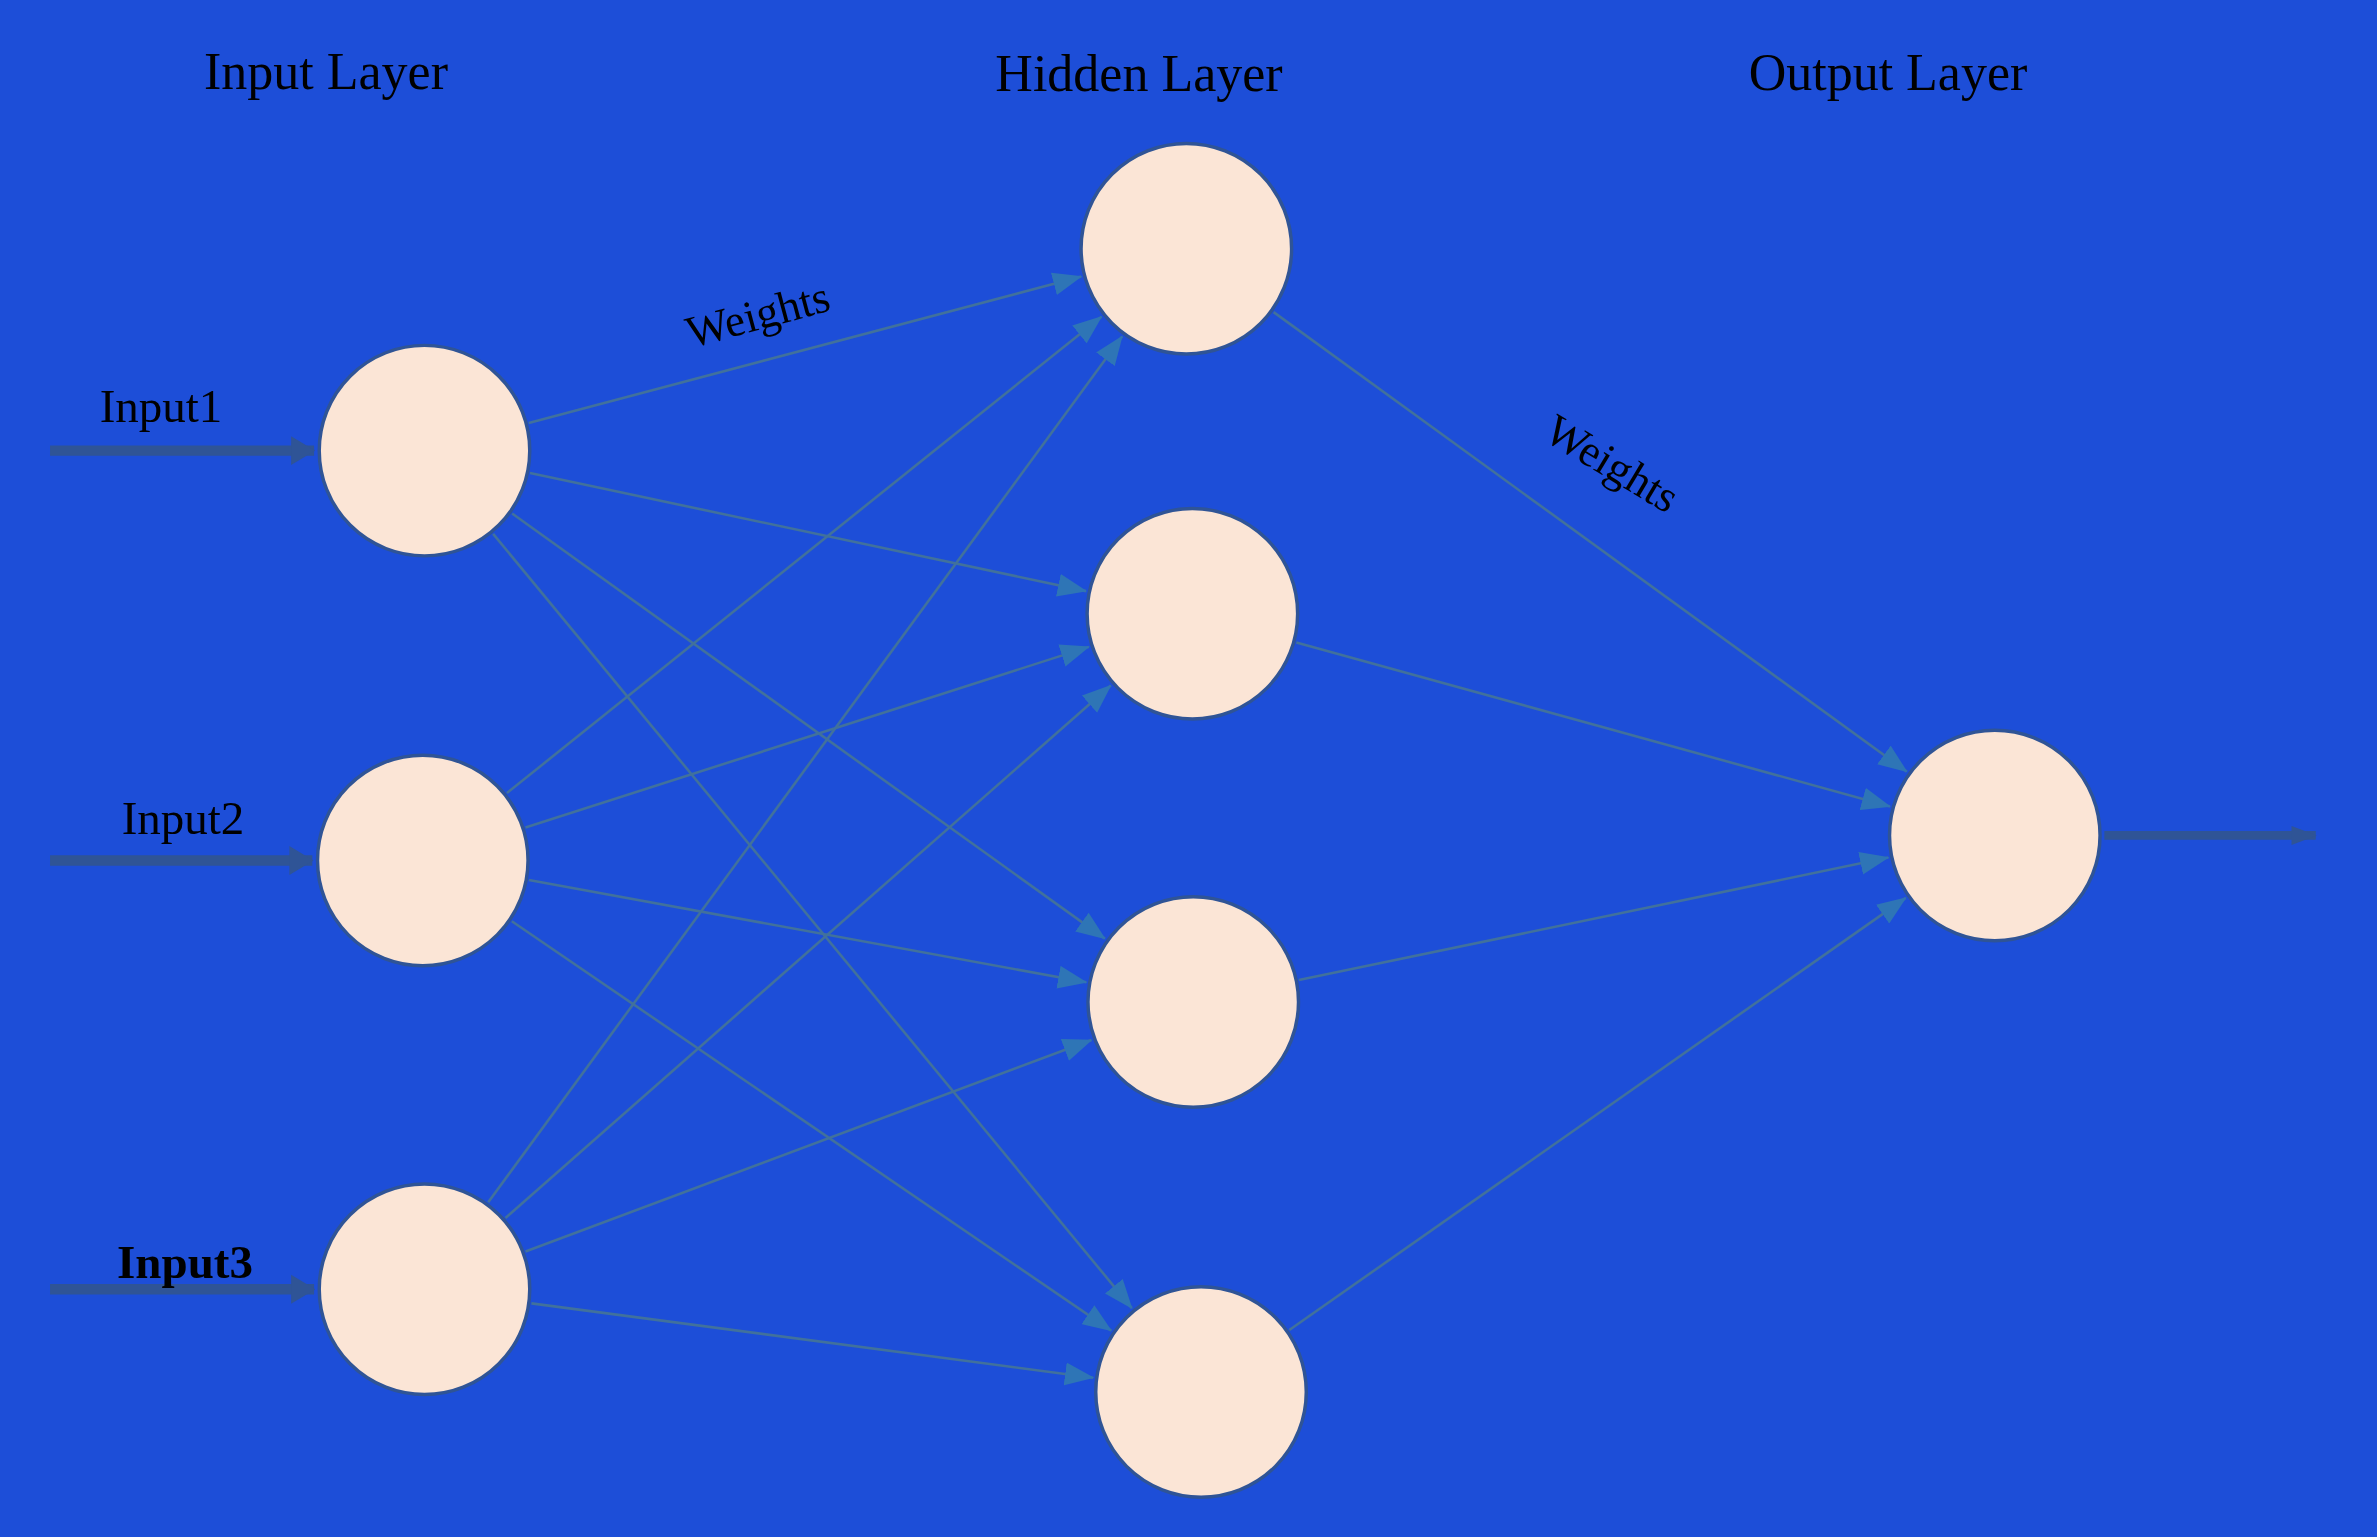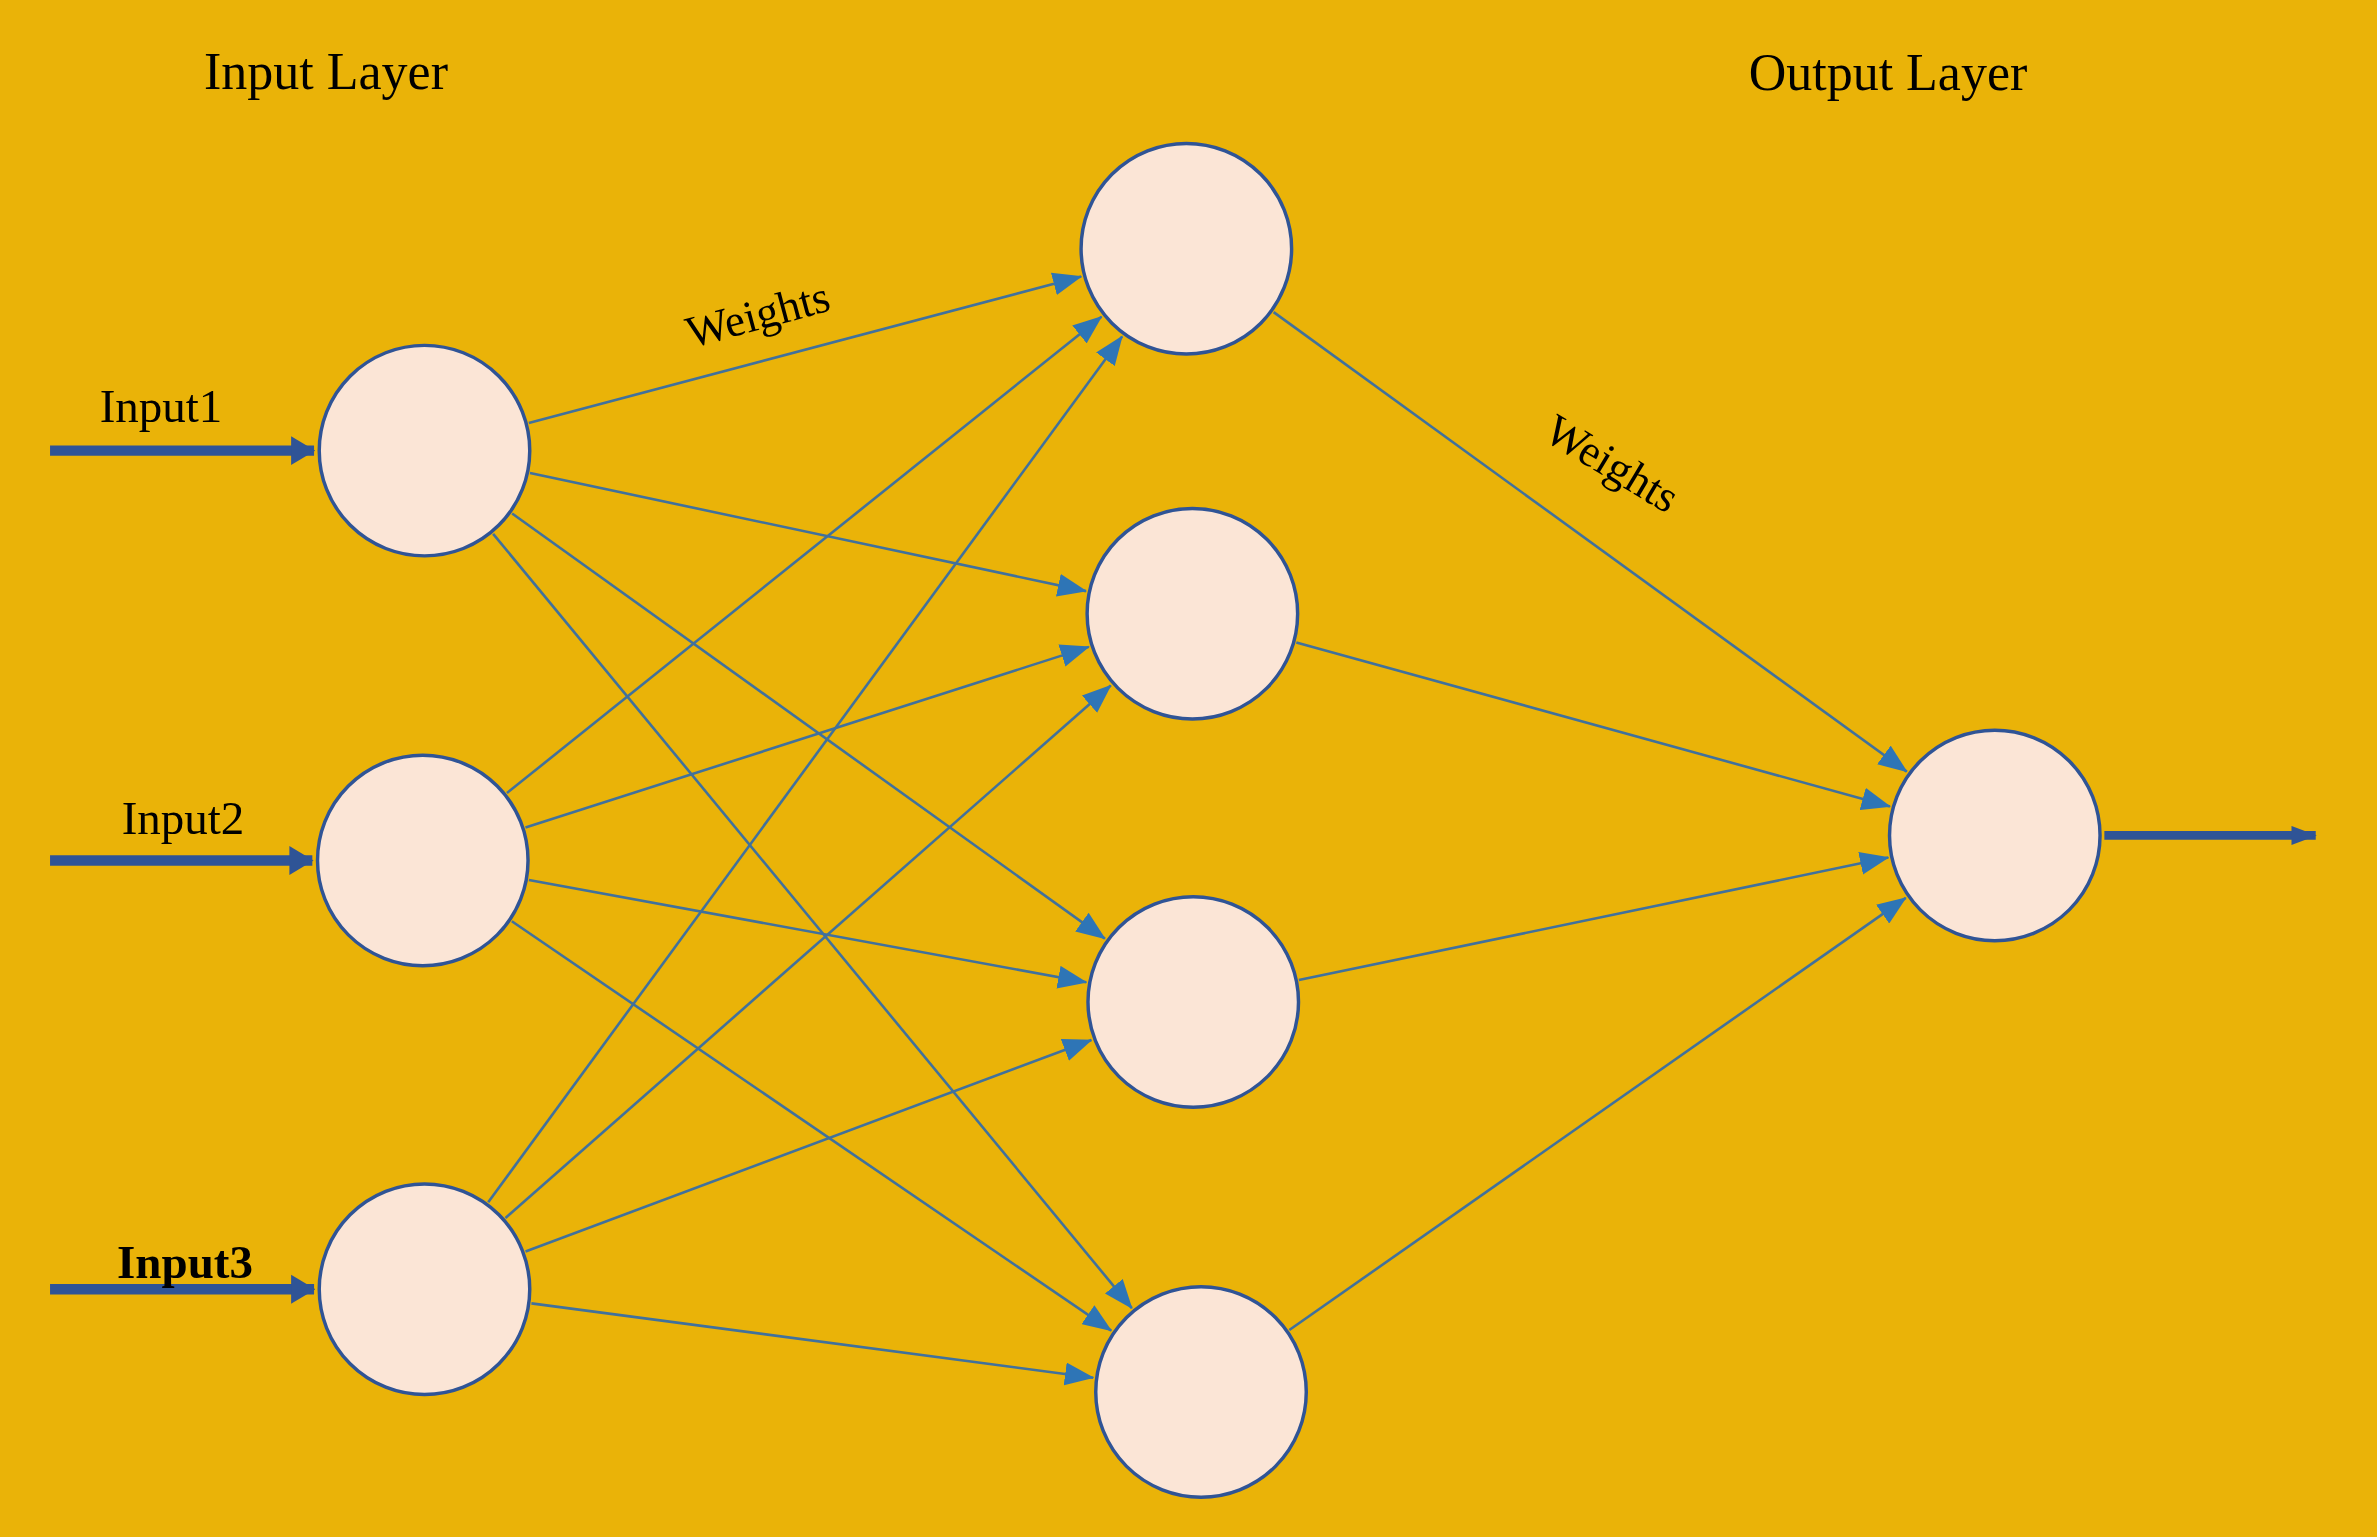--- a/index.html
+++ b/index.html
@@ -15,21 +15,21 @@
     white-space:nowrap;
     line-height:1;
   }
   .title{font-size:52px;}
   .io-label{font-size:47px;}
   .weights-label{font-size:45px;}
 </style>
 </head>
 <body>
 
-<div class="canvas" id="canvas" style="width: 2377px; height: 1538px; background: #eab308; color: rgb(0, 0, 0);">
+<div class="canvas" id="canvas" style="width: 2377px; height: 1538px; background: #1d4ed8; color: rgb(0, 0, 0);">
   <svg id="net-svg" width="2377" height="1538" viewBox="0 0 2755 1782">
     <defs>
       <marker id="arrow-thin" viewBox="0 0 14 11" markerWidth="34" markerHeight="27" markerUnits="userSpaceOnUse" refX="13.5" refY="5.5" orient="auto">
         <path id="mk-thin-path" d="M0,0 L14,5.5 L0,11 Z" fill="#2e75b6"></path>
       </marker>
       <marker id="arrow-thick" viewBox="0 0 10 12" markerWidth="28" markerHeight="36" markerUnits="userSpaceOnUse" refX="9.5" refY="6" orient="auto">
         <path id="mk-thick-path" d="M0,0 L10,6 L0,12 Z" fill="#2f5496"></path>
       </marker>
       <marker id="arrow-out" viewBox="0 0 12 9" markerWidth="30" markerHeight="22" markerUnits="userSpaceOnUse" refX="11.5" refY="4.5" orient="auto">
         <path id="mk-out-path" d="M0,0 L12,4.5 L0,9 Z" fill="#2f5496"></path>
@@ -64,20 +64,21 @@
         <circle cx="490" cy="997" r="122" fill="#fbe5d6" stroke="#2f5496" stroke-width="4"></circle>
         <circle cx="492" cy="1494" r="122" fill="#fbe5d6" stroke="#2f5496" stroke-width="4"></circle>
         <circle cx="1375" cy="288" r="122" fill="#fbe5d6" stroke="#2f5496" stroke-width="4"></circle>
         <circle cx="1382" cy="711" r="122" fill="#fbe5d6" stroke="#2f5496" stroke-width="4"></circle>
         <circle cx="1383" cy="1161" r="122" fill="#fbe5d6" stroke="#2f5496" stroke-width="4"></circle>
         <circle cx="1392" cy="1613" r="122" fill="#fbe5d6" stroke="#2f5496" stroke-width="4"></circle>
         <circle cx="2312" cy="968" r="122" fill="#fbe5d6" stroke="#2f5496" stroke-width="4"></circle>
       </g>
   </svg>
 <div class="lbl title" style="left: 326px; top: 72px; transform: translate(-50%, -50%) rotate(0deg);">Input Layer</div>
+    <div class="lbl title" style="left: 1139px; top: 74px; transform: translate(-50%, -50%) rotate(0deg);">Hidden Layer</div>
     <div class="lbl title" style="left: 1888px; top: 73px; transform: translate(-50%, -50%) rotate(0deg);">Output Layer</div>
     <div class="lbl io-label" style="left: 161px; top: 406px; transform: translate(-50%, -50%) rotate(0deg);">Input1</div>
     <div class="lbl io-label" style="left: 183px; top: 818px; transform: translate(-50%, -50%) rotate(0deg);">Input2</div>
     <div class="lbl io-label" style="left: 185px; top: 1262px; transform: translate(-50%, -50%) rotate(0deg); font-weight: bold;">Input3</div>
     <div class="lbl weights-label" style="left: 758px; top: 315px; transform: translate(-50%, -50%) rotate(-15deg);">Weights</div>
     <div class="lbl weights-label" style="left: 1612px; top: 464px; transform: translate(-50%, -50%) rotate(31deg);">Weights</div>
   </div>
 
 
 </body></html>

